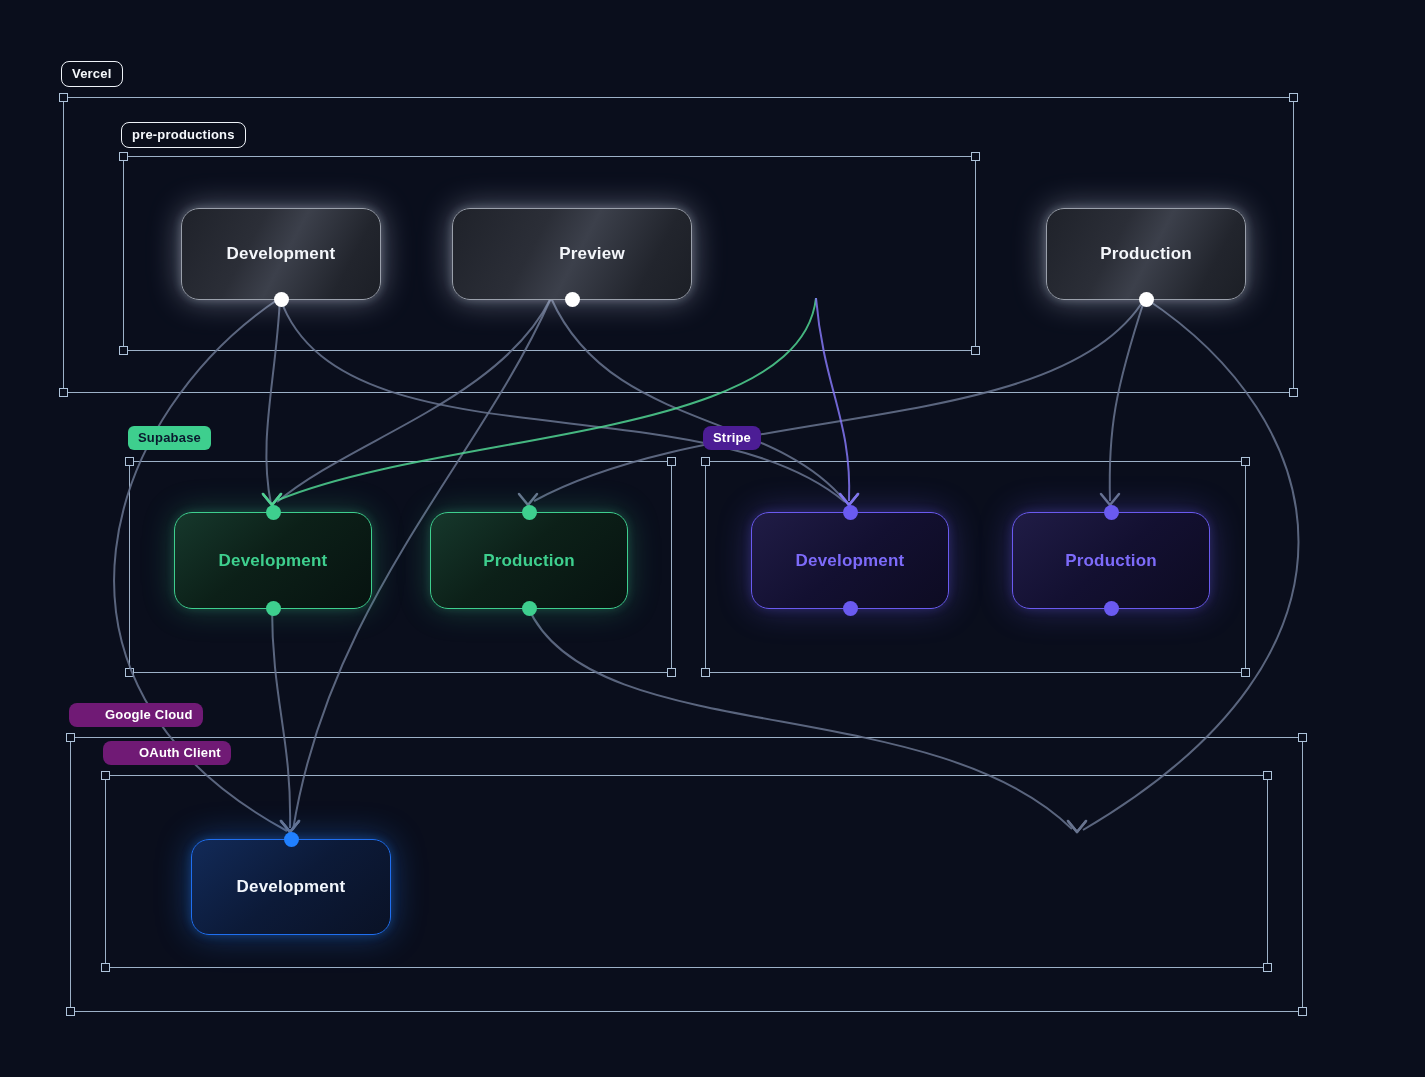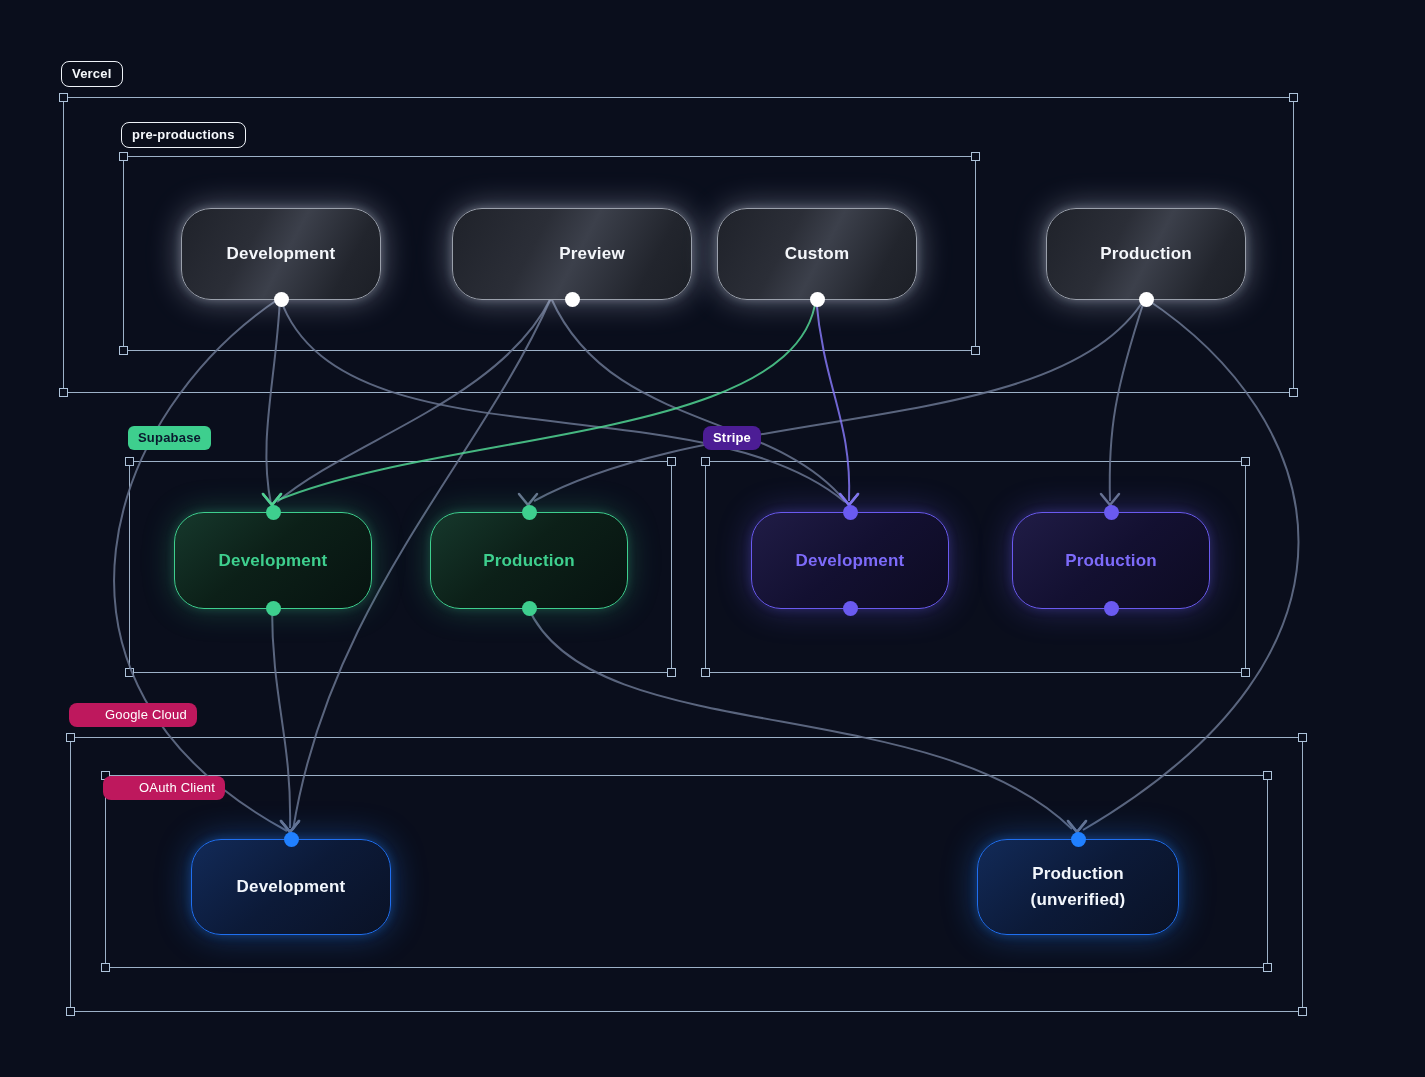--- a/index.html
+++ b/index.html
@@ -24,33 +24,33 @@
   #frame-oauth{left:105px;top:775px;width:1161px;height:191px;}
   
   .tag{
     position:absolute;display:inline-block;font-size:13px;line-height:1;
     padding:5px 10px 6px;border-radius:8px;white-space:nowrap;z-index:40;
     letter-spacing:.2px;
   }
   .tag.outline{border:1.5px solid #eef2f8;color:#f5f8fc;background:rgba(10,14,28,.9);font-weight:bold;}
   .tag.green{background:#3ecf8e;color:#0a1a2e;font-weight:bold;border-radius:6px;}
   .tag.purple{background:#4c1d95;color:#ffffff;font-weight:bold;}
-  .tag.blue{background:#be185d;color:#ffffff;font-weight:normal;padding-left:36px;}
+  .tag.blue{background:#701a75;color:#ffffff;font-weight:bold;padding-left:36px;}
   #tag-vercel{left:61px;top:61px;}
   #tag-preprod{left:121px;top:122px;}
   #tag-supabase{left:128px;top:426px;}
   #tag-stripe{left:703px;top:426px;}
   #tag-gcloud{left:69px;top:703px;}
-  #tag-oauth{left:103px;top:776px;}
+  #tag-oauth{left:103px;top:741px;}
   
   #edges{position:absolute;left:0;top:0;z-index:20;}
   
   .node{
     position:absolute;display:flex;align-items:center;justify-content:center;
-    border-radius:30px;z-index:30;text-align:center;
+    border-radius:18px;z-index:30;text-align:center;
     font-weight:bold;font-size:17px;letter-spacing:.2px;
   }
   .node .lbl{padding:0 18px;}
   .node.neutral{
     border:1.5px solid #9aa0ab;color:#f4f6fa;
     background:linear-gradient(118deg,#1f222a 0%,#2b2e37 35%,#3c404b 52%,#22252d 80%,#1c1f26 100%);
     box-shadow:0 0 10px rgba(235,240,255,.28),0 0 32px rgba(220,232,255,.38);
   }
   .node.green{
     border:1.5px solid #3ecf8e;color:#3ecf8e;
@@ -166,24 +166,20 @@
   <span class="tag blue" id="tag-oauth">OAuth Client</span>
 
   <div class="node neutral" id="node-v-dev">
     <span class="lbl">Development</span>
     <span class="port bottom white"></span>
   </div>
   <div class="node neutral" id="node-v-preview">
     <span class="lbl">Preview</span>
     <span class="port bottom white"></span>
   </div>
-  <div class="node neutral" id="node-v-custom">
-    <span class="lbl">Custom</span>
-    <span class="port bottom white"></span>
-  </div>
   <div class="node neutral" id="node-v-prod">
     <span class="lbl">Production</span>
     <span class="port bottom white"></span>
   </div>
 
   <div class="node green" id="node-s-dev">
     <span class="lbl">Development</span>
     <span class="port top green"></span>
     <span class="port bottom green"></span>
   </div>
@@ -201,18 +197,14 @@
   <div class="node purple" id="node-st-prod">
     <span class="lbl">Production</span>
     <span class="port top purple"></span>
     <span class="port bottom purple"></span>
   </div>
 
   <div class="node blue" id="node-g-dev">
     <span class="lbl">Development</span>
     <span class="port top blue"></span>
   </div>
-  <div class="node blue" id="node-g-prod">
-    <span class="lbl">Production (unverified)</span>
-    <span class="port top blue"></span>
-  </div>
 
 </div>
 
 </body></html>

